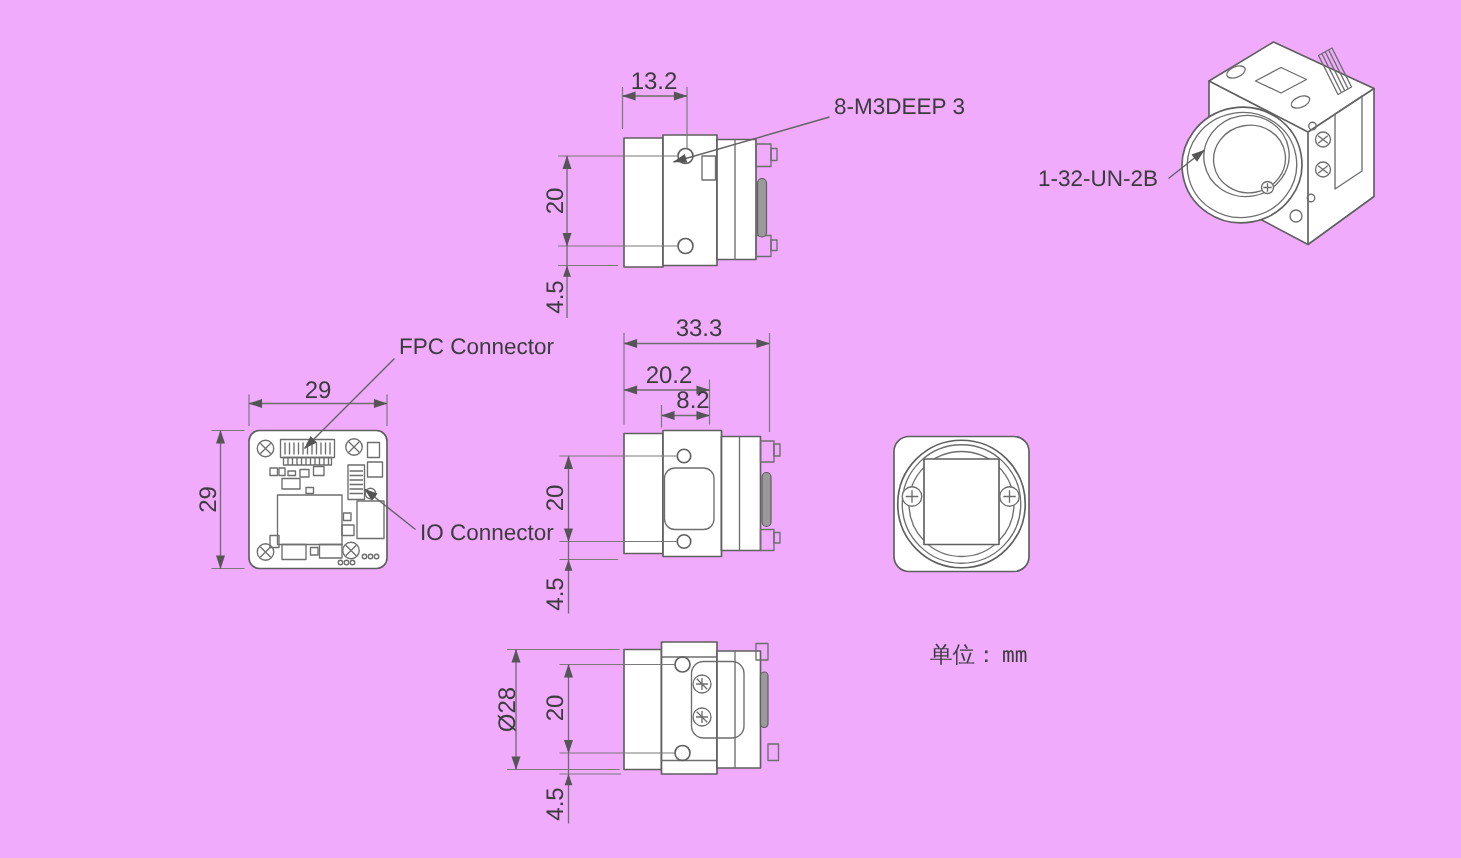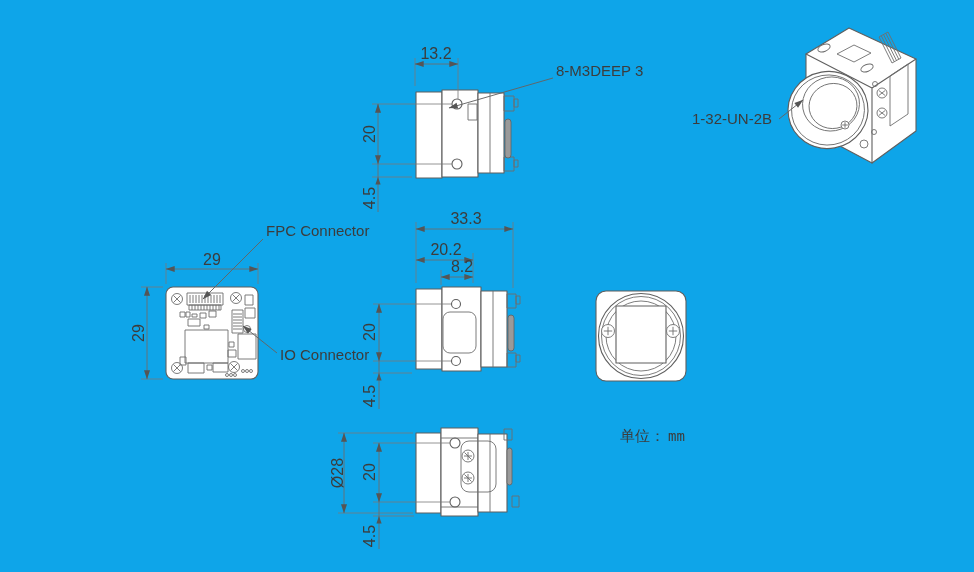--- a/index.html
+++ b/index.html
@@ -1,16 +1,16 @@
 <!DOCTYPE html>
 <html><head>
 <meta charset="utf-8">
 <style>
   html,body{margin:0;padding:0;background:#ffffff;}
-  .canvas{position:relative;width:974px;height:572px;background:#0ea5e9;overflow:hidden;
+  .canvas{position:relative;width:974px;height:572px;background:#f0abfc;overflow:hidden;
           font-family:"Liberation Sans",sans-serif;}
   svg{display:block;}
   .ln{fill:none;stroke:#5f5f5f;stroke-width:1.1;stroke-linejoin:round;stroke-linecap:round;}
   .lnf{fill:#ffffff;stroke:#5f5f5f;stroke-width:1.1;stroke-linejoin:round;}
   .thin{fill:none;stroke:#6e6e6e;stroke-width:0.9;stroke-linejoin:round;}
   .thinf{fill:#ffffff;stroke:#6e6e6e;stroke-width:0.9;}
   .gray{fill:#9a9a9a;stroke:#5f5f5f;stroke-width:0.8;}
   .ext{stroke:#7a7a7a;stroke-width:0.8;fill:none;}
   .dim{stroke:#6e6e6e;stroke-width:0.9;fill:none;}
   .leader{stroke:#646464;stroke-width:0.95;fill:none;}

